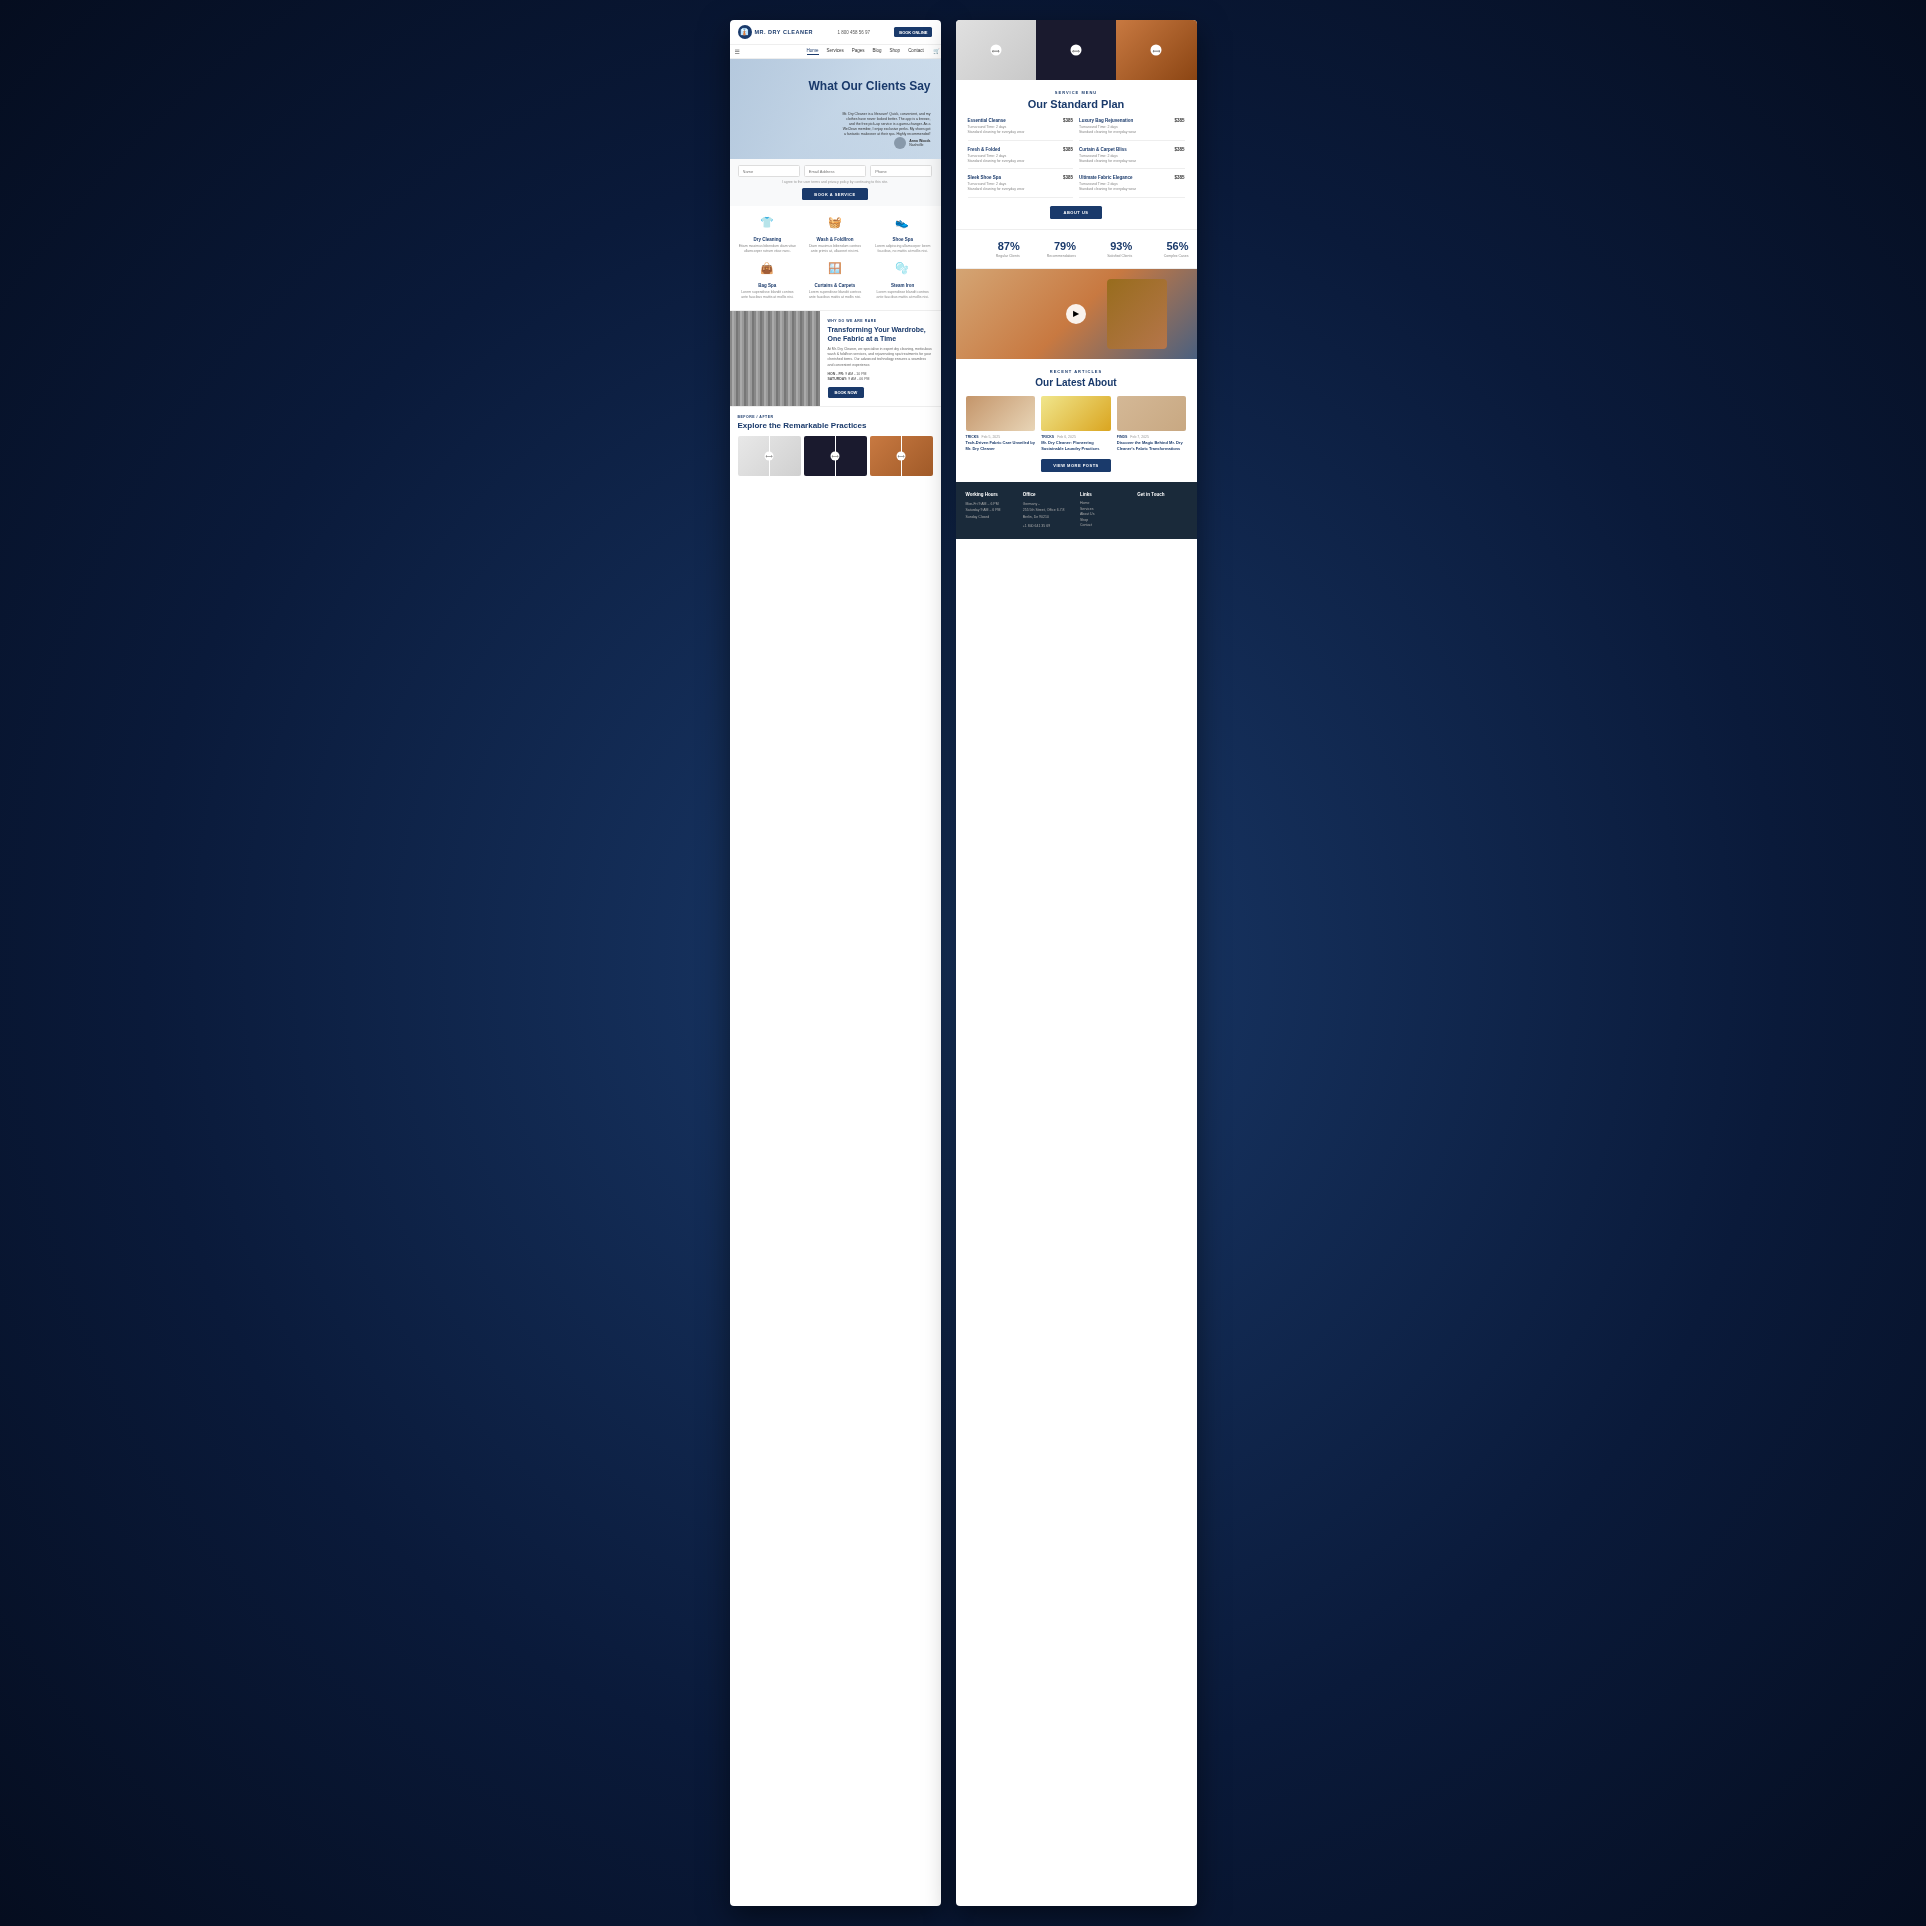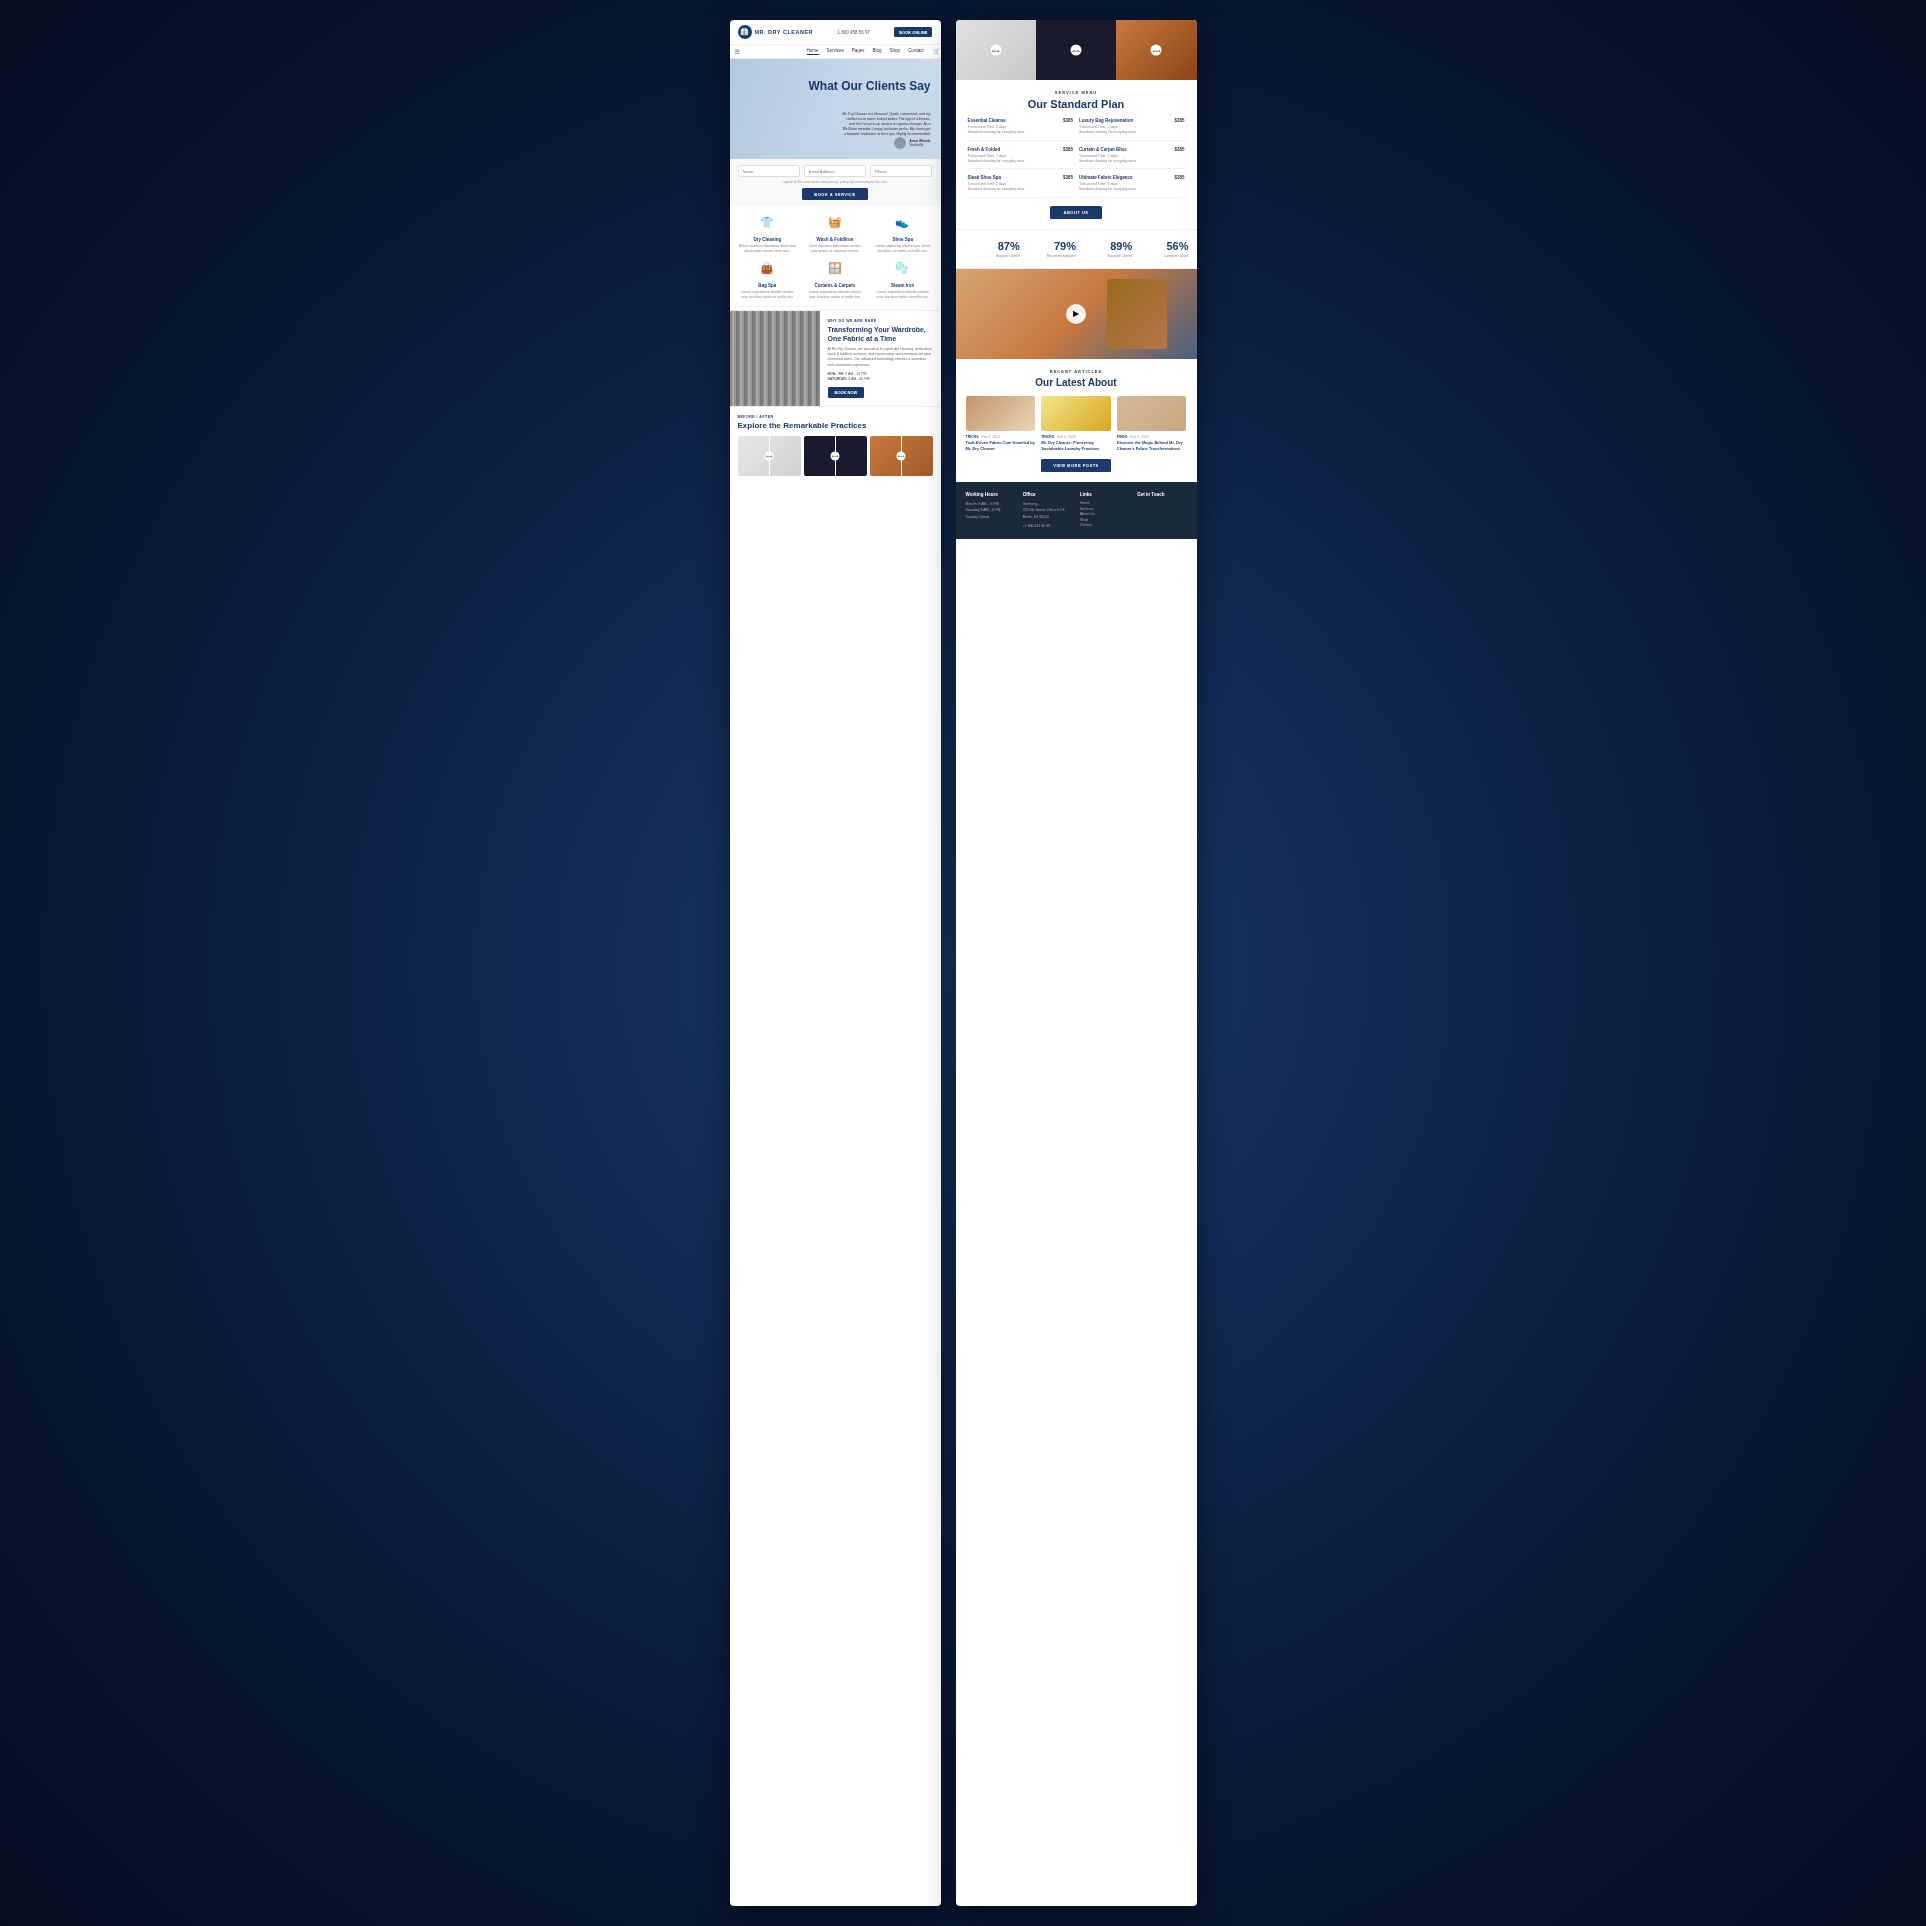--- a/index.html
+++ b/index.html
@@ -767,21 +767,21 @@
   <div class="stats-section">
     <div class="stat-item">
       <div class="stat-number">87%</div>
       <div class="stat-label">Regular Clients</div>
     </div>
     <div class="stat-item">
       <div class="stat-number">79%</div>
       <div class="stat-label">Recommendations</div>
     </div>
     <div class="stat-item">
-      <div class="stat-number">89%</div>
+      <div class="stat-number">93%</div>
       <div class="stat-label">Satisfied Clients</div>
     </div>
     <div class="stat-item">
       <div class="stat-number">56%</div>
       <div class="stat-label">Complex Cases</div>
     </div>
   </div>
 
   <div class="video-section">
     <div class="steamer-visual"></div>

